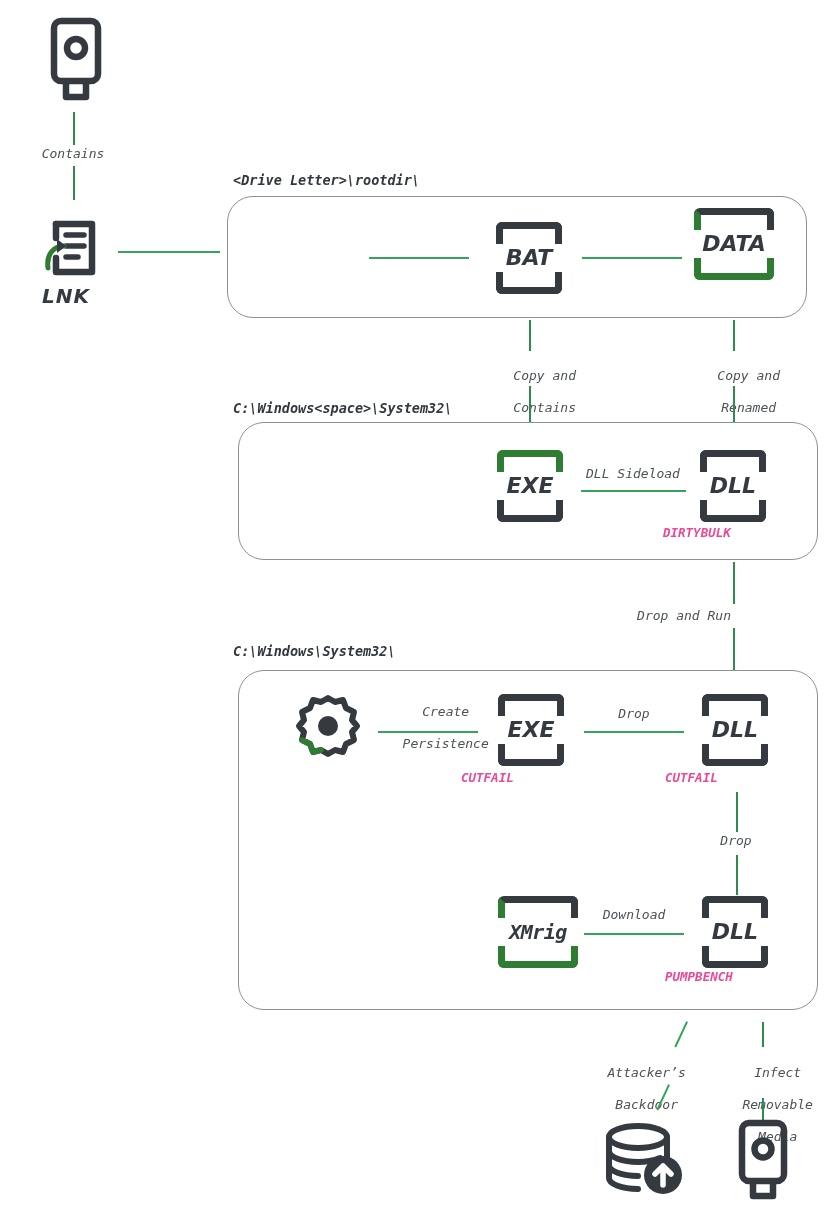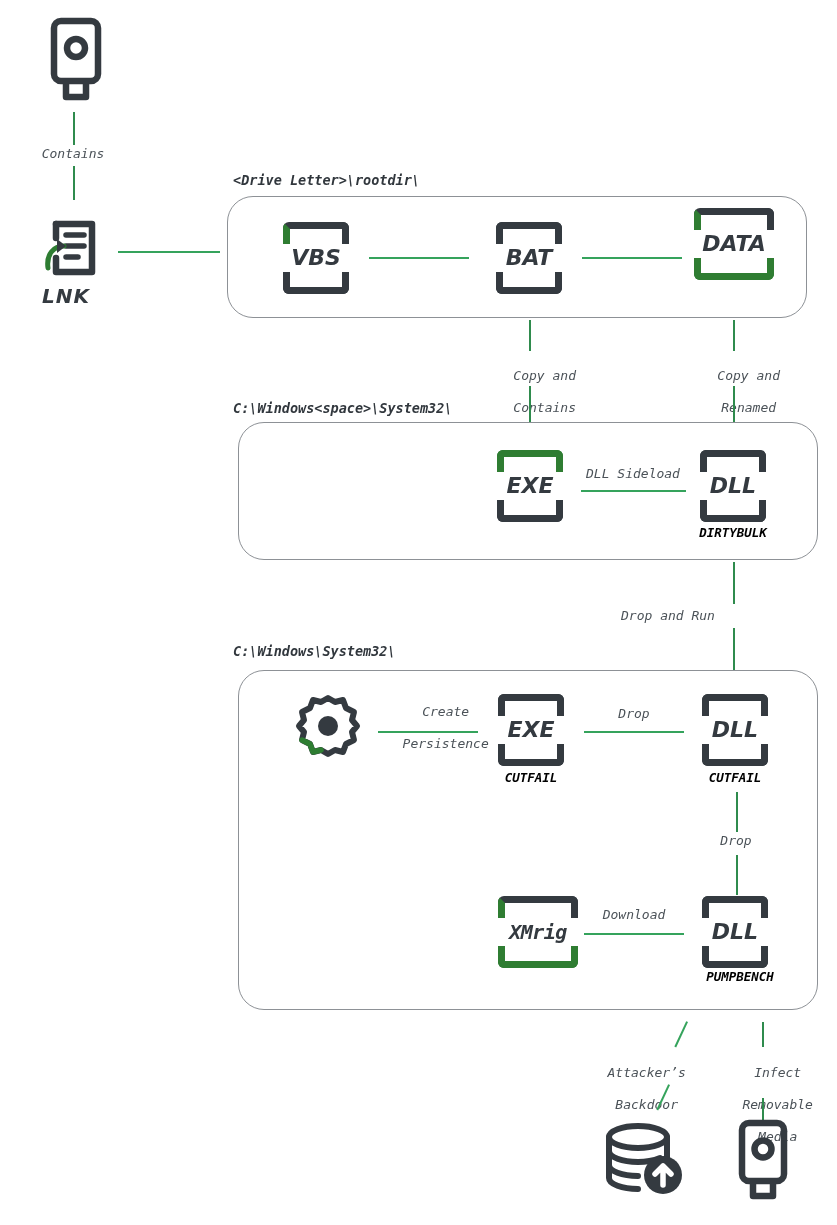--- a/index.html
+++ b/index.html
@@ -64,21 +64,21 @@
   .fileicon .lbl.mono{
     font-family:"DejaVu Sans Mono","Liberation Mono",monospace;
     font-size:20px;letter-spacing:-0.5px;
   }
   .fileicon.wide{width:80px;}
 
   
   .fam{
     position:absolute;
     font-family:"DejaVu Sans Mono","Liberation Mono",monospace;
-    font-size:12.5px;font-weight:700;color:#000000;white-space:pre;text-align:center;
+    font-size:12.5px;font-weight:700;color:#ec4899;white-space:pre;
   }
 
   
   .hline{position:absolute;height:2px;background:#35a35c;}
   .vline{position:absolute;width:2px;background:#2f8b4d;}
   .dline{position:absolute;background:#35a35c;transform-origin:0 0;height:2px;}
 
   .edge-label{
     position:absolute;
     font-family:"DejaVu Sans Mono","Liberation Mono",monospace;
@@ -126,29 +126,20 @@
       <path d="M15 21 L24 28 L15 35 Z" fill="#343a40"></path>
     </svg>
   </div>
   <div class="nodetext" style="left:42px;top:284px;width:62px;text-align:left;">LNK</div>
 
   <div class="hline" style="left:118px;top:251px;width:102px;"></div>
 
   <div class="group-label" style="left:233px;top:172px;">&lt;Drive Letter&gt;\rootdir\</div>
   <div class="group-box" style="left:227px;top:196px;width:580px;height:122px;"></div>
 
-  <div class="fileicon g-left" style="left:283px;top:222px;">
-    <span class="br tl"></span>
-    <span class="topbar"></span>
-    <span class="br tr"></span>
-    <span class="br bl"></span>
-    <span class="botbar"></span>
-    <span class="br brr"></span>
-    <span class="lbl">VBS</span>
-  </div>
 
   <div class="hline" style="left:369px;top:257px;width:100px;"></div>
 
   <div class="fileicon" style="left:496px;top:222px;">
     <span class="br tl"></span>
     <span class="topbar"></span>
     <span class="br tr"></span>
     <span class="br bl"></span>
     <span class="botbar"></span>
     <span class="br brr"></span>
@@ -202,21 +193,21 @@
     <span class="topbar"></span>
     <span class="br tr"></span>
     <span class="br bl"></span>
     <span class="botbar"></span>
     <span class="br brr"></span>
     <span class="lbl">DLL</span>
   </div>
   <div class="fam" style="left:663px;top:525px;width:140px;">DIRTYBULK</div>
 
   <div class="vline" style="left:733px;top:562px;height:42px;"></div>
-  <div class="edge-label" style="left:621px;top:608px;width:110px;text-align:left;">Drop and Run</div>
+  <div class="edge-label" style="left:621px;top:608px;width:110px;text-align:right;">Drop and Run</div>
   <div class="vline" style="left:733px;top:628px;height:45px;"></div>
 
   <div class="group-label" style="left:233px;top:643px;">C:\Windows\System32\</div>
   <div class="group-box" style="left:238px;top:670px;width:580px;height:340px;"></div>
 
   <div class="abs" style="left:296px;top:694px;">
     <svg width="64" height="62" viewBox="0 0 64 62">
       <path d="M32 4
                L39 8 L47 6 L50 14 L58 18 L56 26 L61 32 L56 38 L58 46 L50 50 L47 58 L39 56 L32 60
                L25 56 L17 58 L14 50 L6 46 L8 38 L3 32 L8 26 L6 18 L14 14 L17 6 L25 8 Z" fill="none" stroke="#343a40" stroke-width="6" stroke-linejoin="round"></path>

